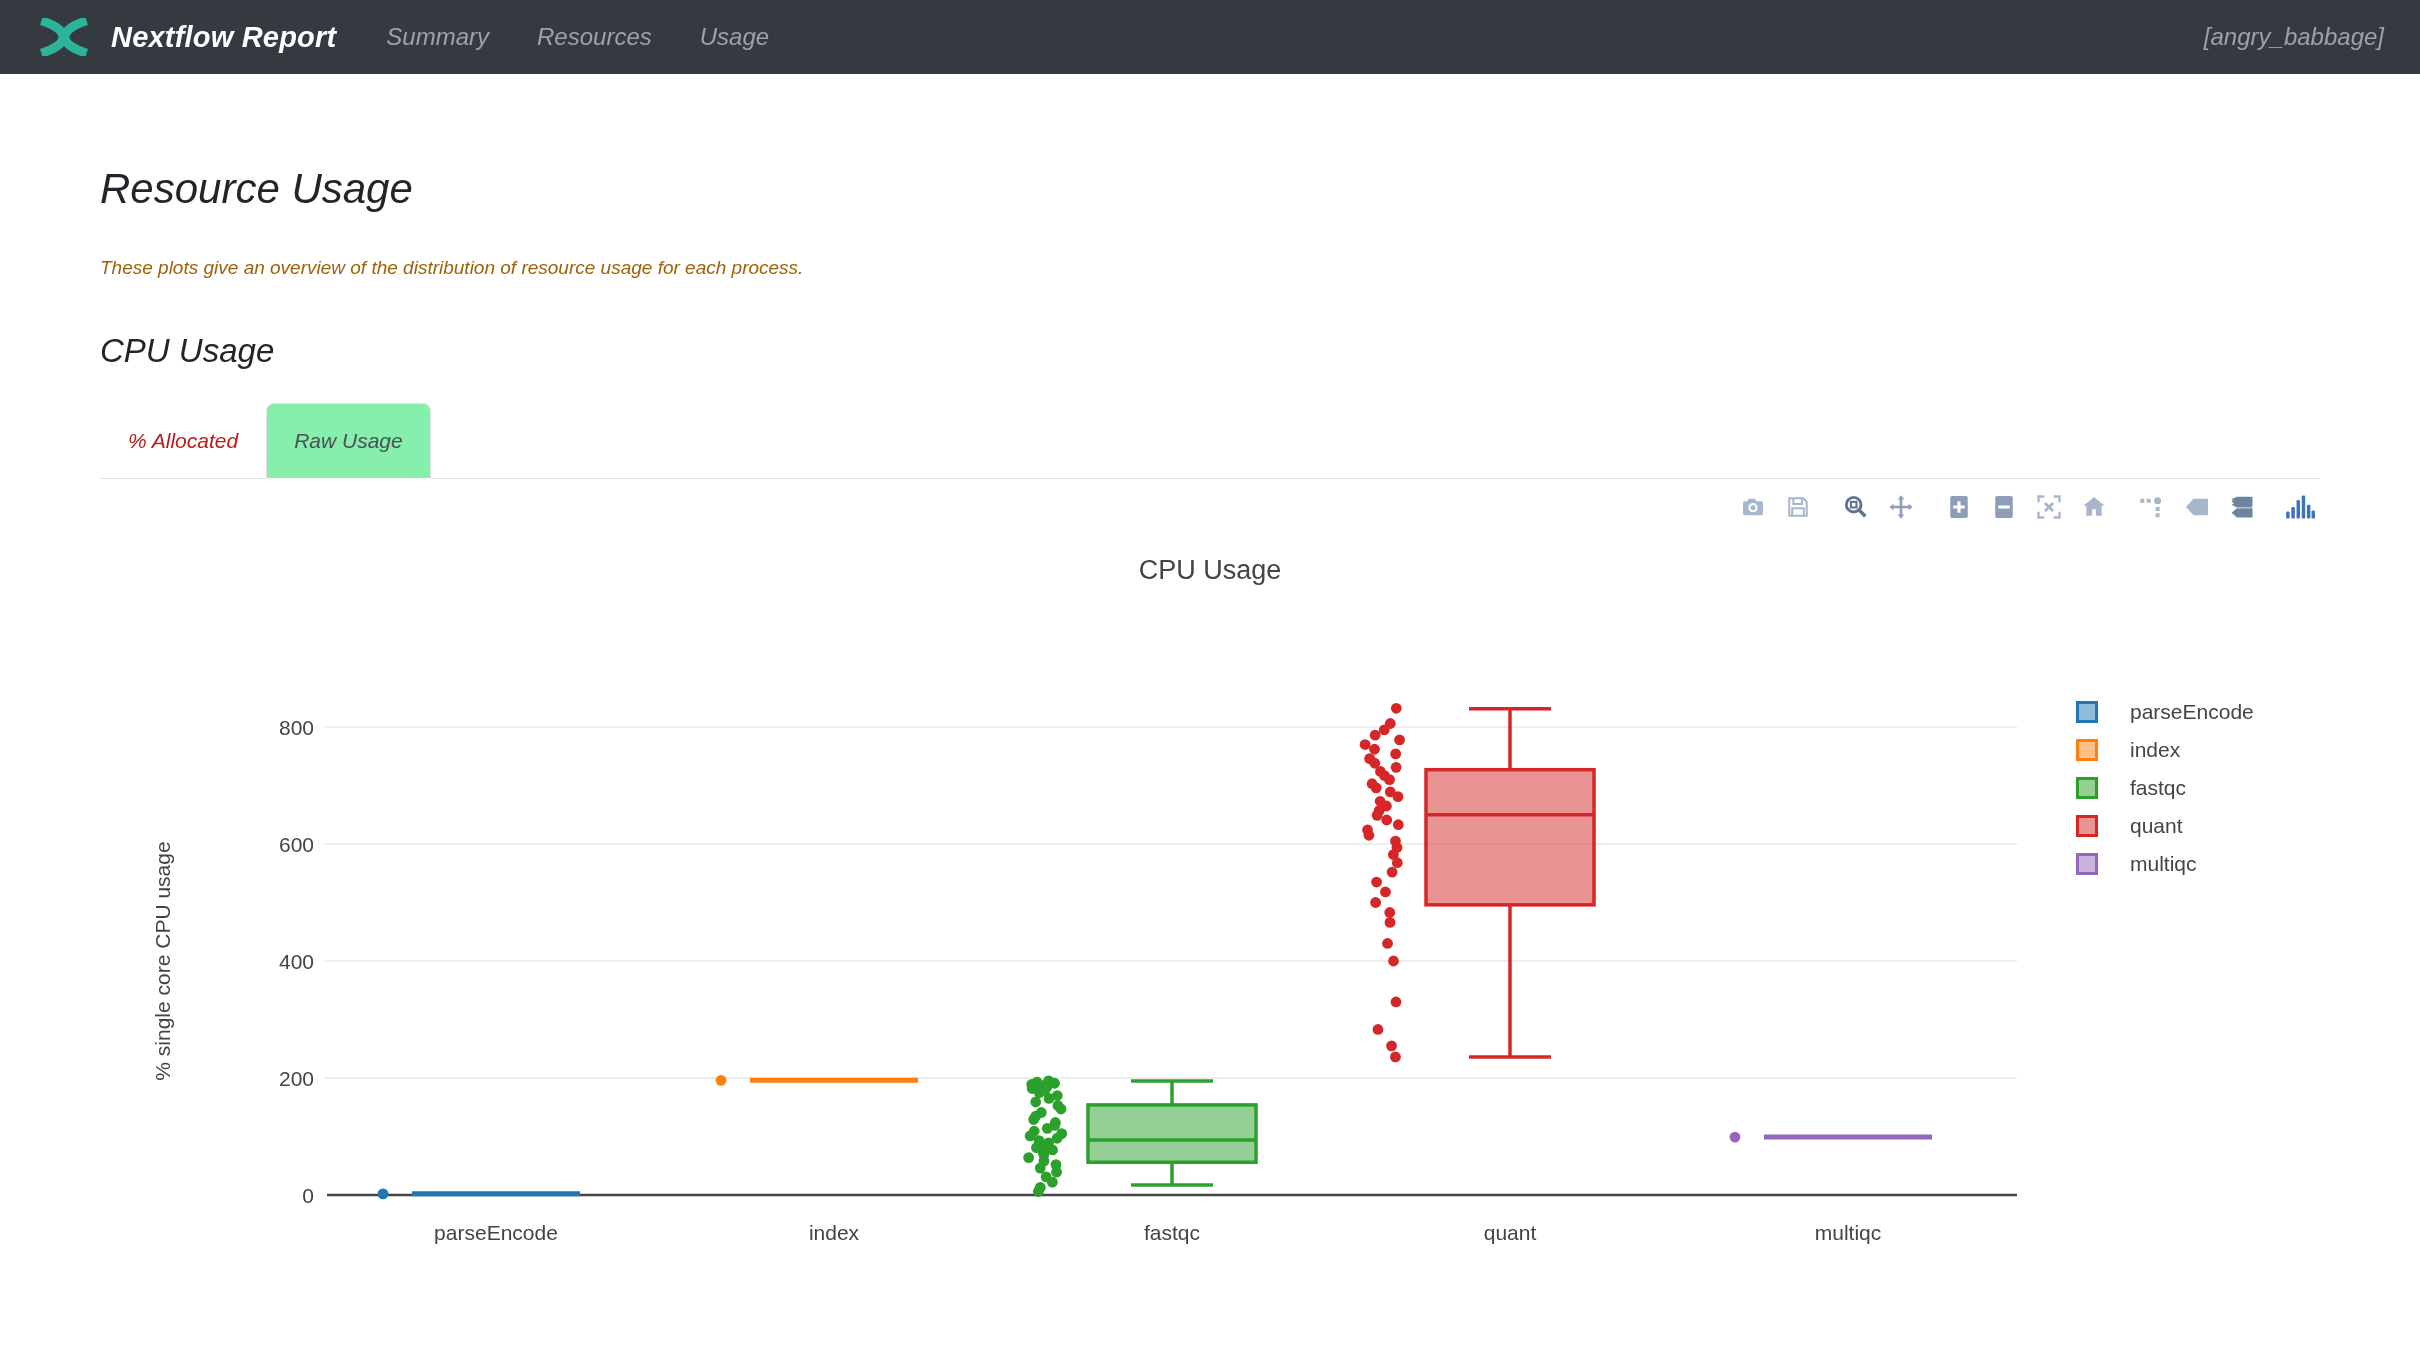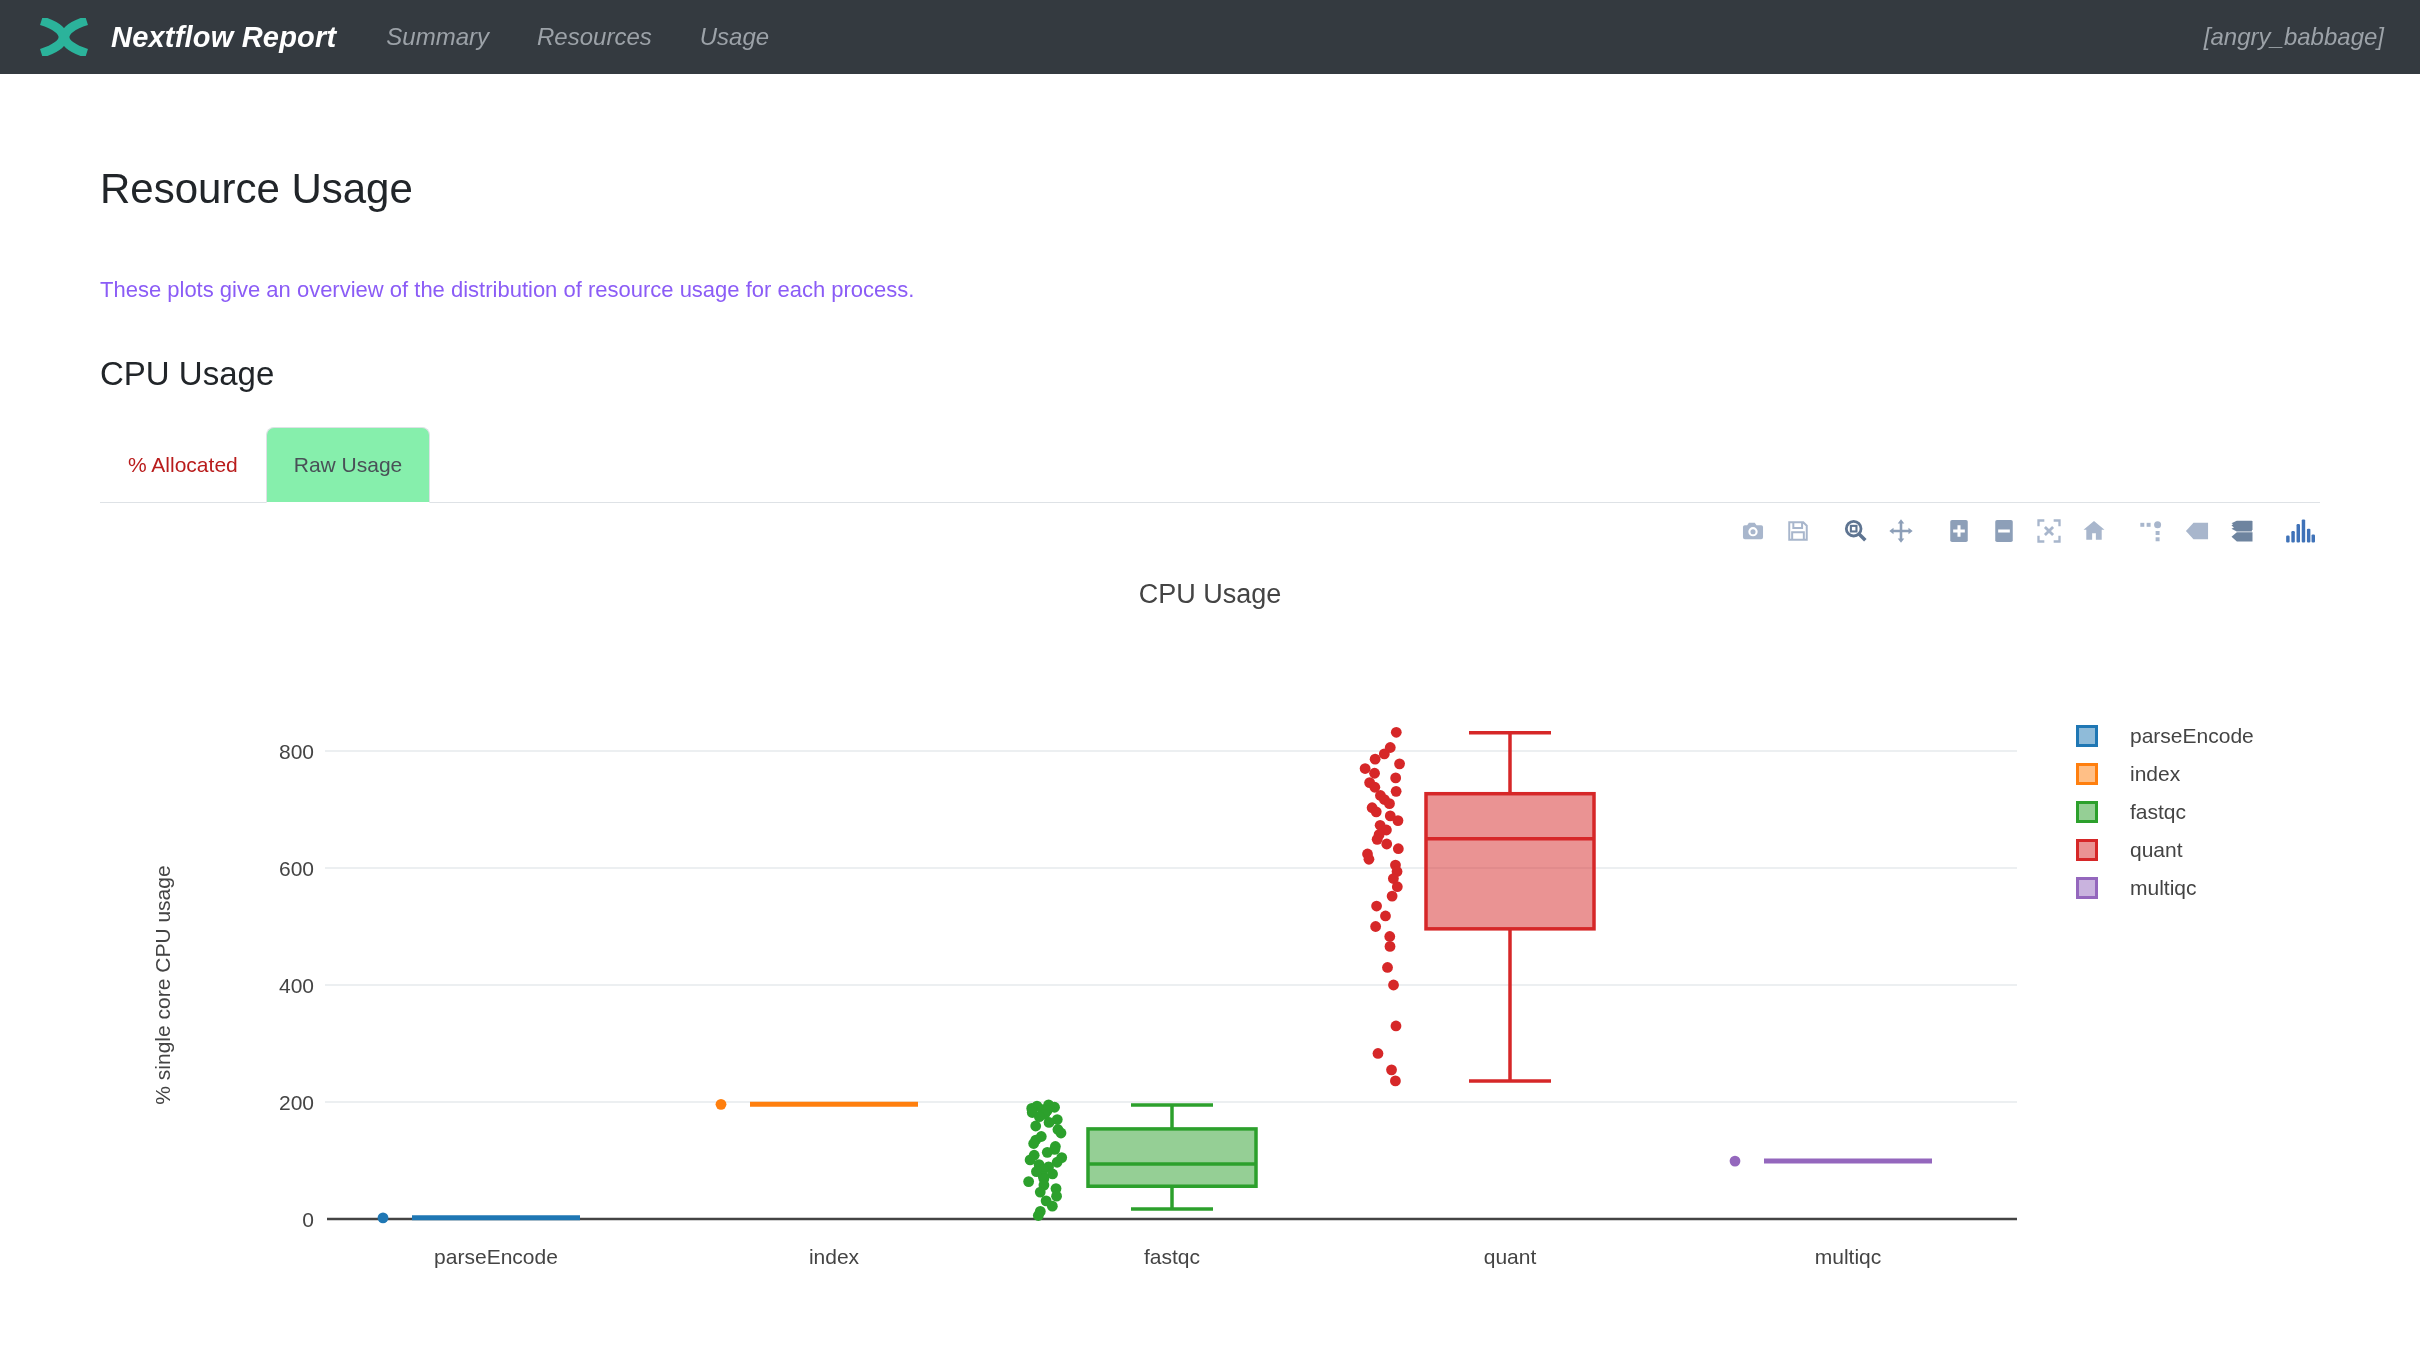--- a/index.html
+++ b/index.html
@@ -11,23 +11,23 @@
     height:74px; background:#343a40; display:flex; align-items:center;
     padding:0 36px 0 33px; width:100%;font-style:italic;
   }
   .brand { display:flex; align-items:center; gap:16px; text-decoration:none; cursor:pointer; }
   .brand-title { color:#ffffff; font-size:29px; font-weight:700; letter-spacing:0.2px; }
   .nav-links { display:flex; align-items:center; margin-left:38px; gap:36px; }
   .nav-link { color:#9ca2a8; font-size:24px; cursor:pointer; text-decoration:none;margin-left:12px; }
   .navbar-session { margin-left:auto; color:#9ca2a8; font-size:24px; }
 
   
-  .main { padding:0 100px; }
+  .main { padding:0 100px;font-style:italic; }
   .page-title { margin-top:90px; font-size:42px; font-weight:500; color:#212529; line-height:1.2; }
-  .page-subtitle { margin-top:59px; font-size:22px; color:#8b5cf6; line-height:1.5; }
+  .page-subtitle { margin-top:40px; font-size:19px; color:#a16207; line-height:1.5; }
   .section-title { margin-top:48px; font-size:33px; font-weight:500; color:#212529; line-height:1.2; }
 
   
   .tabs { margin-top:33px; display:flex; border-bottom:1px solid #dee2e6; width:2220px; }
   .tab { font-size:21px; padding:25px 27px; cursor:pointer; border:1px solid transparent;
          border-radius:8px 8px 0 0; margin-bottom:-1px; }
   .tab.inactive { color:#b91c1c; }
   .tab.active { color:#495057; background:#86efac; border-color:#dee2e6 #dee2e6 #fff; }
 
   

